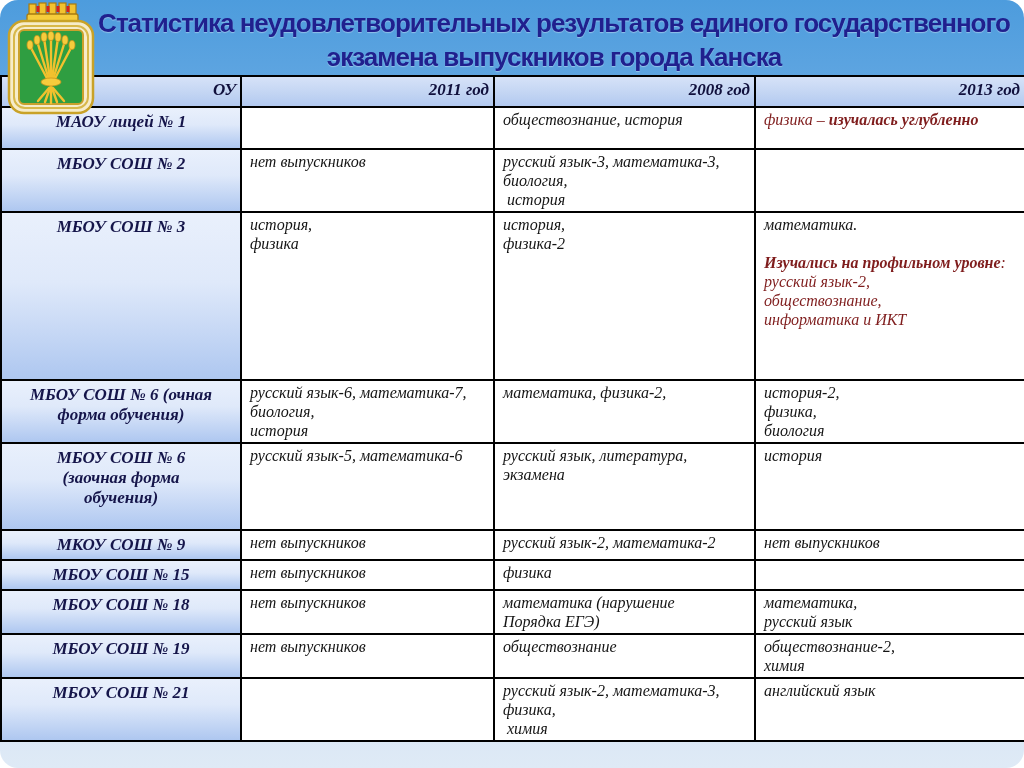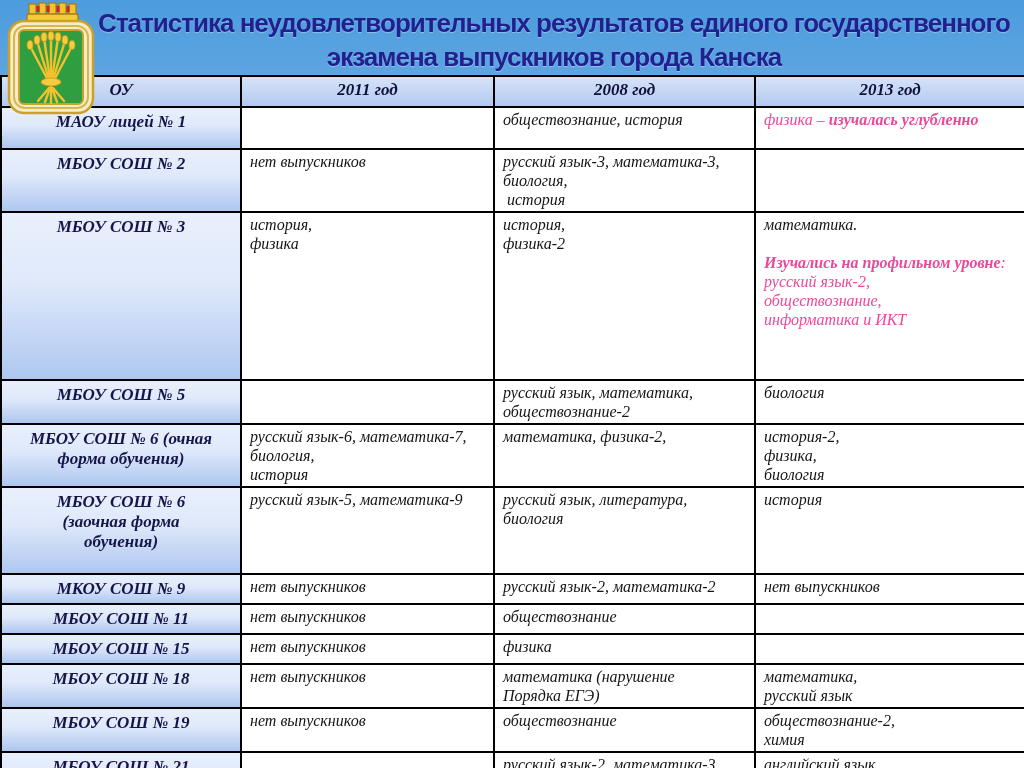--- a/index.html
+++ b/index.html
@@ -1,20 +1,21 @@
 <!DOCTYPE html>
 <html><head>
 <meta charset="utf-8">
 <style>
   html,body { margin:0; padding:0; }
   body { width:1024px; height:768px; overflow:hidden; }
   .slide {
     position:relative; width:1024px; height:768px;
     background: linear-gradient(180deg,#4d9cdd 0%,#7fb6e8 30%,#bcd7f1 62%,#dfeaf6 100%);
     font-family:"Liberation Serif", serif;
+    border-radius:18px;
   }
   .title {
     height:75px; box-sizing:border-box;
     padding:4px 8px 0 92px;
     display:flex; align-items:center; justify-content:center;
     text-align:center;
     font-family:"Liberation Sans", sans-serif;
     font-weight:700; font-size:26px; line-height:34px; letter-spacing:-1px;
     color:#20208e;
     text-shadow:0 1px 1px rgba(255,255,255,0.35);
@@ -22,35 +23,35 @@
   .logo { position:absolute; top:2px; left:6px; width:90px; height:114px; z-index:5; }
   table.results {
     width:1024px; table-layout:fixed; border-collapse:collapse;
     background:#fff;
   }
   th, td { border:2px solid #000; vertical-align:top; box-sizing:border-box; overflow:hidden; }
   th {
     background: linear-gradient(180deg,#d6e2f8 0%,#c3d5f3 55%,#b2c9f0 100%);
     font-family:"Liberation Serif", serif;
     font-weight:700; font-style:italic; font-size:17px; line-height:22px;
-    color:#10103c; padding:2px 4px; text-align:center;
+    color:#10103c; padding:2px 4px; text-align:right;
   }
   td.name {
     background: linear-gradient(180deg,#e9f0fc 0%,#dfe9fa 42%,#aec7f0 100%);
     font-weight:700; font-style:italic; font-size:17px; line-height:20px;
     color:#15154a; text-align:center; padding:4px 22px;
   }
   td.cell {
     background:#ffffff;
     font-style:italic; font-size:16px; line-height:19px;
     color:#141414; padding:2px 7px 2px 8px;
     white-space:pre-wrap;
     margin-top:16px;
   }
-  .red { color:#ec4899; }
+  .red { color:#7f1d1d; }
   .bold { font-weight:700;text-align:right; }
 </style>
 </head>
 <body>
 
 <div class="slide">
 
   <div class="title">Статистика неудовлетворительных результатов единого государственного экзамена выпускников города Канска</div>
 
   <div class="logo">
@@ -137,55 +138,42 @@
 физика</td>
         <td class="cell">история,
 физика-2</td>
         <td class="cell"><span>математика.
 
 </span><span class="red bold">Изучались на профильном уровне</span><span class="red">:
 русский язык-2,
 обществознание,
 информатика и ИКТ</span></td>
       </tr>
-      <tr style="height:42px">
-        <td class="name">МБОУ СОШ № 5</td>
-        <td class="cell"></td>
-        <td class="cell">русский язык, математика,
-обществознание-2</td>
-        <td class="cell">биология</td>
-      </tr>
       <tr style="height:63px">
         <td class="name">МБОУ СОШ № 6 (очная форма обучения)</td>
         <td class="cell">русский язык-6, математика-7,
 биология,
 история</td>
         <td class="cell">математика, физика-2,</td>
         <td class="cell">история-2,
 физика,
 биология</td>
       </tr>
       <tr style="height:87px">
         <td class="name">МБОУ СОШ № 6 (заочная форма обучения)</td>
-        <td class="cell">русский язык-5, математика-9</td>
+        <td class="cell">русский язык-5, математика-6</td>
         <td class="cell">русский язык, литература,
-биология</td>
+экзамена</td>
         <td class="cell">история</td>
       </tr>
       <tr style="height:26px">
         <td class="name">МКОУ СОШ № 9</td>
         <td class="cell">нет выпускников</td>
         <td class="cell">русский язык-2, математика-2</td>
         <td class="cell">нет выпускников</td>
-      </tr>
-      <tr style="height:25px">
-        <td class="name">МБОУ СОШ № 11</td>
-        <td class="cell">нет выпускников</td>
-        <td class="cell">обществознание</td>
-        <td class="cell"></td>
       </tr>
       <tr style="height:23px">
         <td class="name">МБОУ СОШ № 15</td>
         <td class="cell">нет выпускников</td>
         <td class="cell">физика</td>
         <td class="cell"></td>
       </tr>
       <tr style="height:42px">
         <td class="name">МБОУ СОШ № 18</td>
         <td class="cell">нет выпускников</td>

